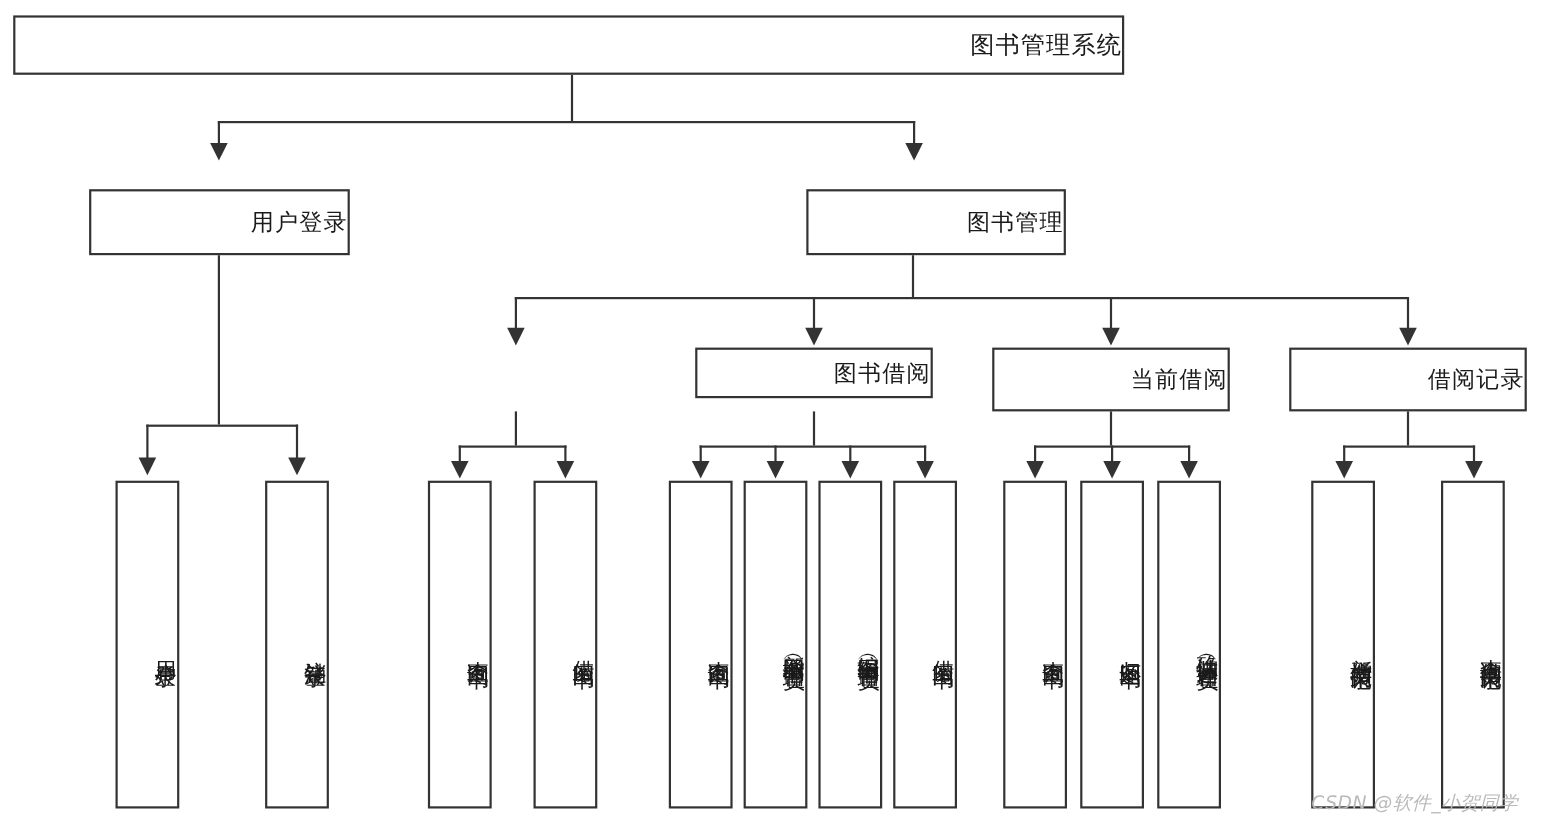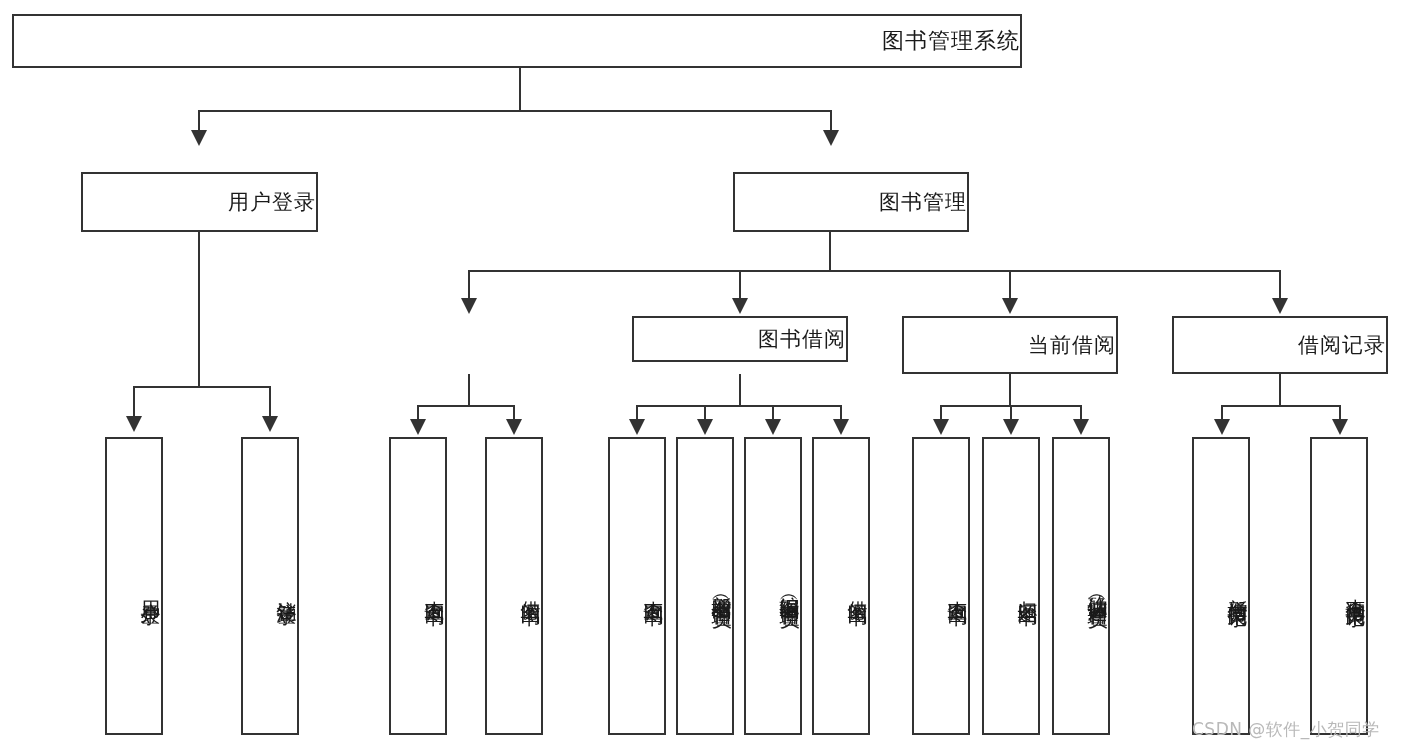--- a/index.html
+++ b/index.html
@@ -198,15 +198,15 @@
     <span>确认归还（管理员）</span>
   </div>
 
   <div class="node v" style="left:1192px; top:437px; width:58px; height:298px;">
     <span>新增借阅记录</span>
   </div>
   <div class="node v" style="left:1310px; top:437px; width:58px; height:298px;">
     <span>查询借阅记录</span>
   </div>
 
-  <div class="watermark" style="left:1192px; top:718px;">CSDN @软件_小贺同学</div>
+  <div class="watermark" style="left:1192px; top:718px;font-style:italic;">CSDN @软件_小贺同学</div>
 
 </div>
 
 </body></html>

